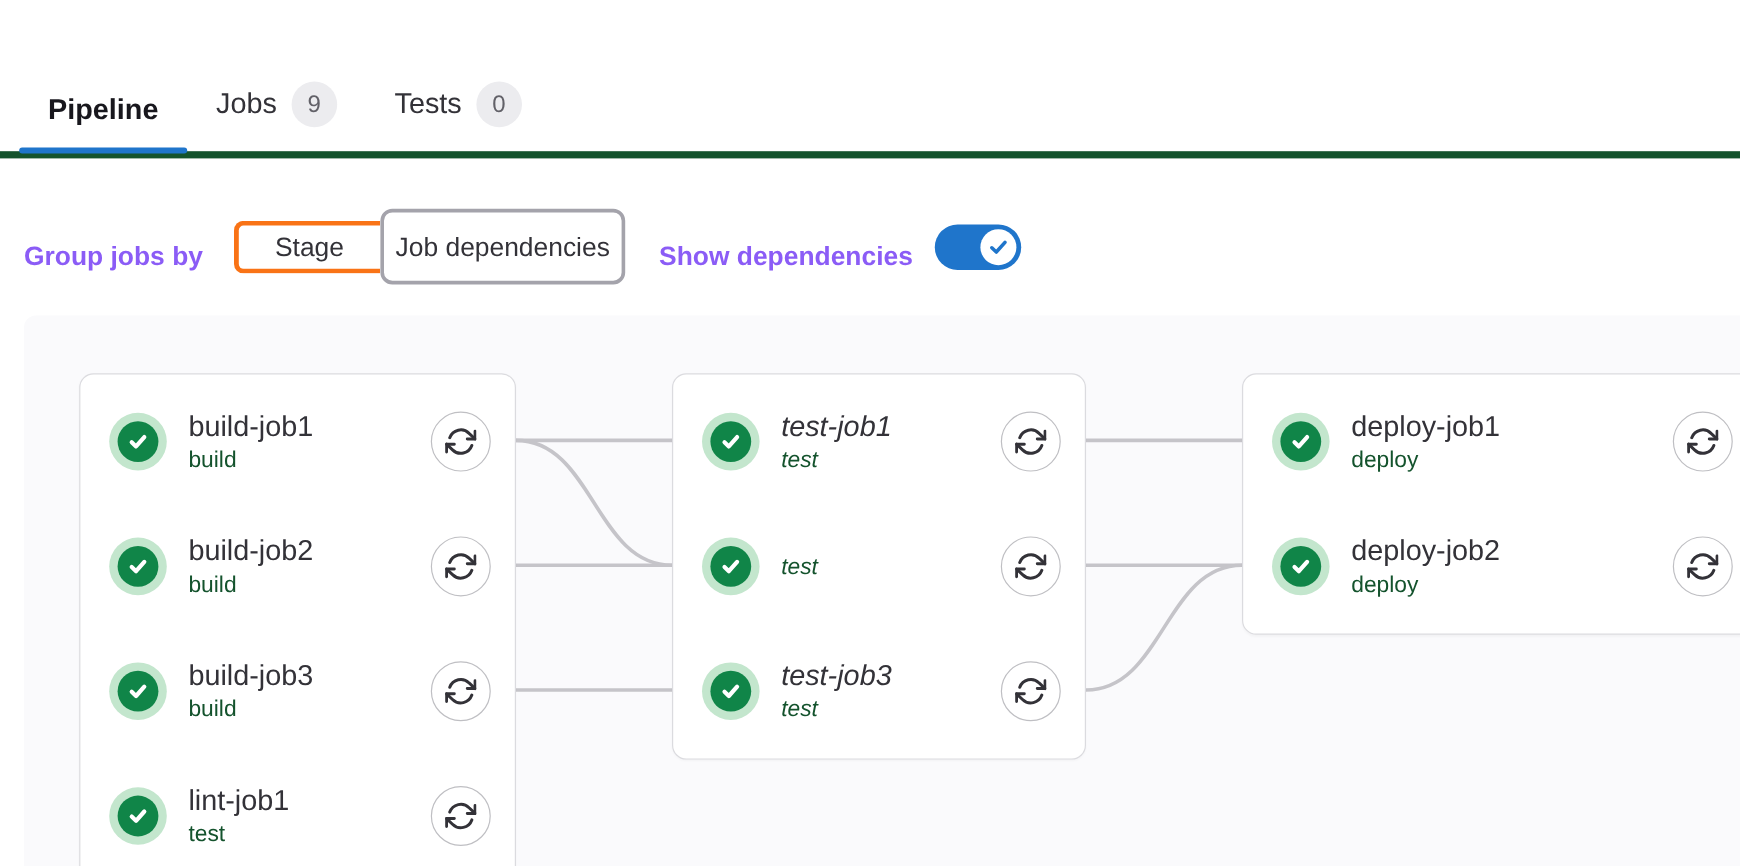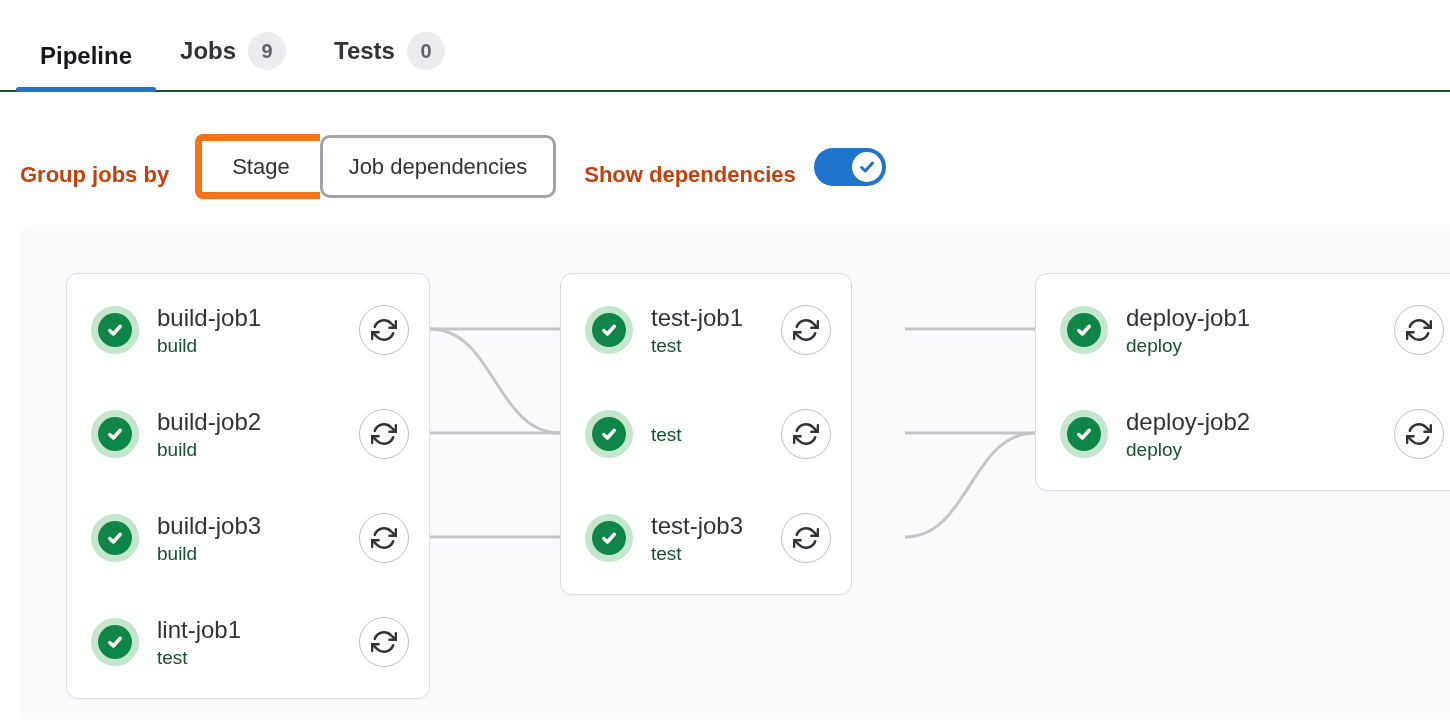--- a/index.html
+++ b/index.html
@@ -7,60 +7,60 @@
     width: 1450px; height: 722px; overflow: hidden;
     background: #ffffff;
     font-family: "Liberation Sans", "DejaVu Sans", sans-serif;
     color: #333238;
   }
 
   
   .tabs-bar {
     display: flex; align-items: flex-end;
     padding: 16px 16px 0 16px;
-    border-bottom: 2px solid #14532d;
+    border-bottom: 6px solid #14532d;
+    margin-top: 36px;
   }
   .tab {
     display: inline-flex; align-items: center; gap: 12px;
     background: none; border: none; cursor: pointer;
     font-family: inherit; font-size: 24px; color: #333238;
     padding: 16px 24px 20px 24px;
     position: relative;
-    font-weight: bold;
   }
   .tab.active { font-weight: 700; color: #18171d; }
   .tab.active::after {
     content: ""; position: absolute; left: 0; right: 0; bottom: -2px;
     height: 5px; background: #1f75cb; border-radius: 3px;
   }
   .badge {
     display: inline-flex; align-items: center; justify-content: center;
     min-width: 38px; height: 38px; padding: 0 10px;
     border-radius: 19px; background: #ececef;
     font-size: 20px; color: #626168;
   }
 
   
   .controls {
     display: flex; align-items: center;
     margin: 42px 20px 26px 20px;
   }
-  .bold-label { font-weight: 700; font-size: 22px; color: #c2410c; white-space: nowrap; margin-top: 16px; }
+  .bold-label { font-weight: 700; font-size: 22px; color: #8b5cf6; white-space: nowrap; margin-top: 16px; }
   .group-label { margin-right: 26px; }
   .segmented { display: inline-flex; align-items: center; }
   .seg {
     background: #ffffff; cursor: pointer;
     font-family: inherit; font-size: 22px; color: #333238;
-    border: 7px solid #f97316;
-    height: 65px; padding: 0 30px;
+    border: 4px solid #f97316;
+    height: 44px; padding: 0 30px;
   }
   .seg:first-child { border-radius: 8px 0 0 8px; border-right: none; }
   .seg.selected {
     border: 3px solid #a4a3ab; border-radius: 10px;
-    height: 63px; padding: 0 26px; z-index: 1;
+    height: 63px; padding: 0 10px; z-index: 1;
   }
   .dep-label { margin-left: 28px; margin-right: 18px; }
   .toggle {
     position: relative; width: 72px; height: 38px; flex: 0 0 auto;
     border: none; border-radius: 19px; background: #1f75cb; cursor: pointer;
   }
   .toggle .knob {
     position: absolute; top: 4px; right: 4px;
     width: 30px; height: 30px; border-radius: 50%; background: #ffffff;
     display: flex; align-items: center; justify-content: center;
@@ -234,21 +234,21 @@
           <button class="retry-btn">
             <svg width="26" height="26" viewBox="0 0 24 24" fill="none" stroke="#333238" stroke-width="2.3" stroke-linecap="round" stroke-linejoin="round">
               <polyline points="23 4 23 10 17 10"></polyline>
               <polyline points="1 20 1 14 7 14"></polyline>
               <path d="M3.51 9a9 9 0 0 1 14.85-3.36L23 10"></path>
               <path d="M20.49 15a9 9 0 0 1-14.85 3.36L1 14"></path>
             </svg>
           </button>
         </div>
       </div>
-      <div class="job-card" style="left: 540px; top: 48px; width: 292px;">
+      <div class="job-card" style="left: 540px; top: 48px; width: 345px; font-style: italic;">
         <div class="job-row">
           <span class="status-icon">
             <span class="inner">
               <svg width="20" height="20" viewBox="0 0 16 16" fill="none" stroke="#ffffff" stroke-width="2.8" stroke-linecap="round" stroke-linejoin="round">
                 <path d="M3.8 8.4 L6.7 11.2 L12.2 5"></path>
               </svg>
             </span>
           </span>
           <span class="job-text">
             <span class="job-name">test-job1</span>

